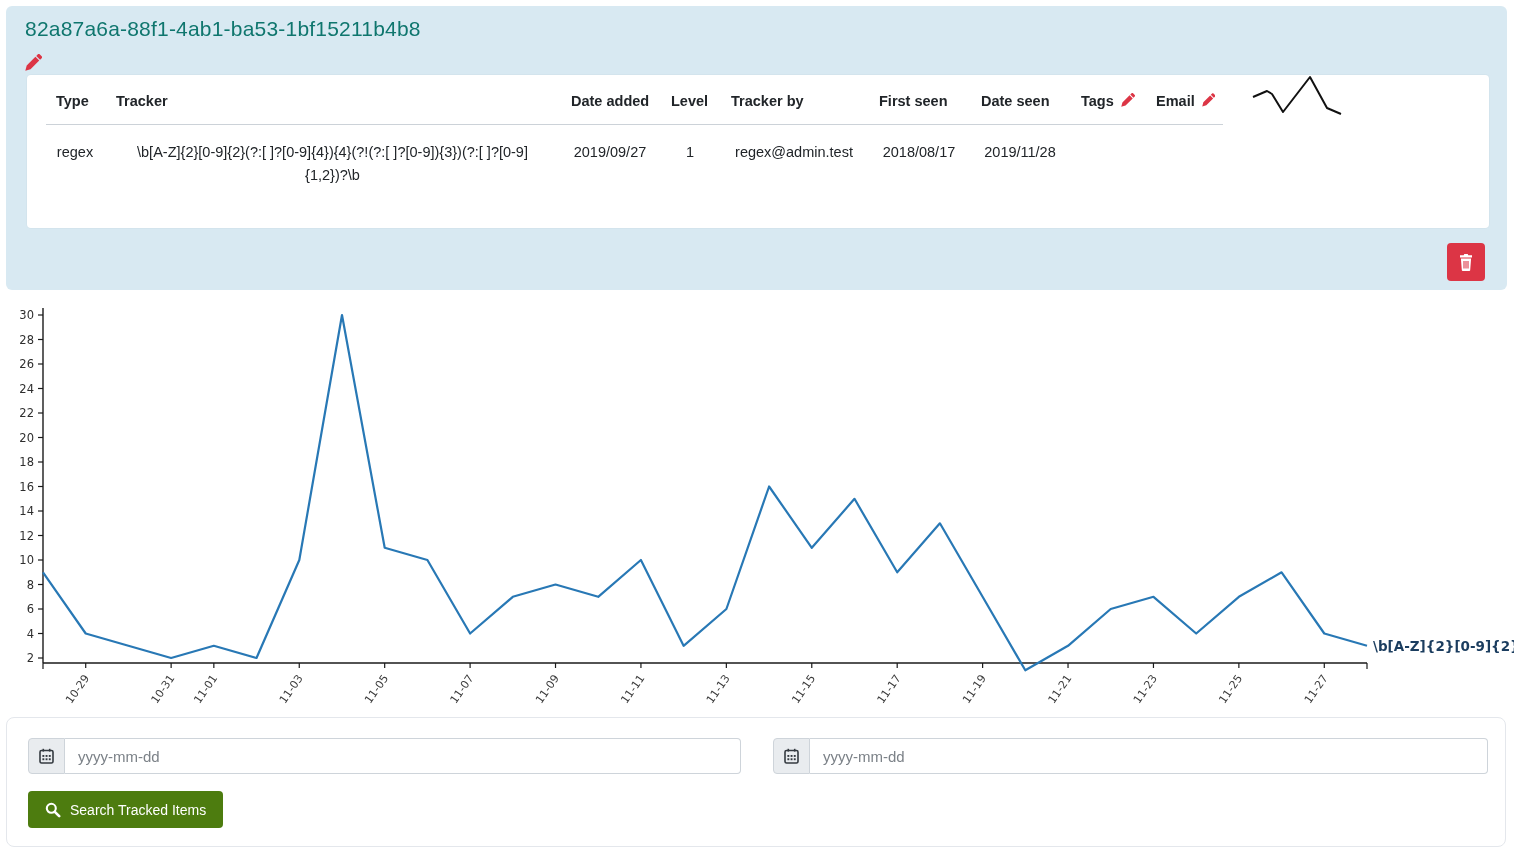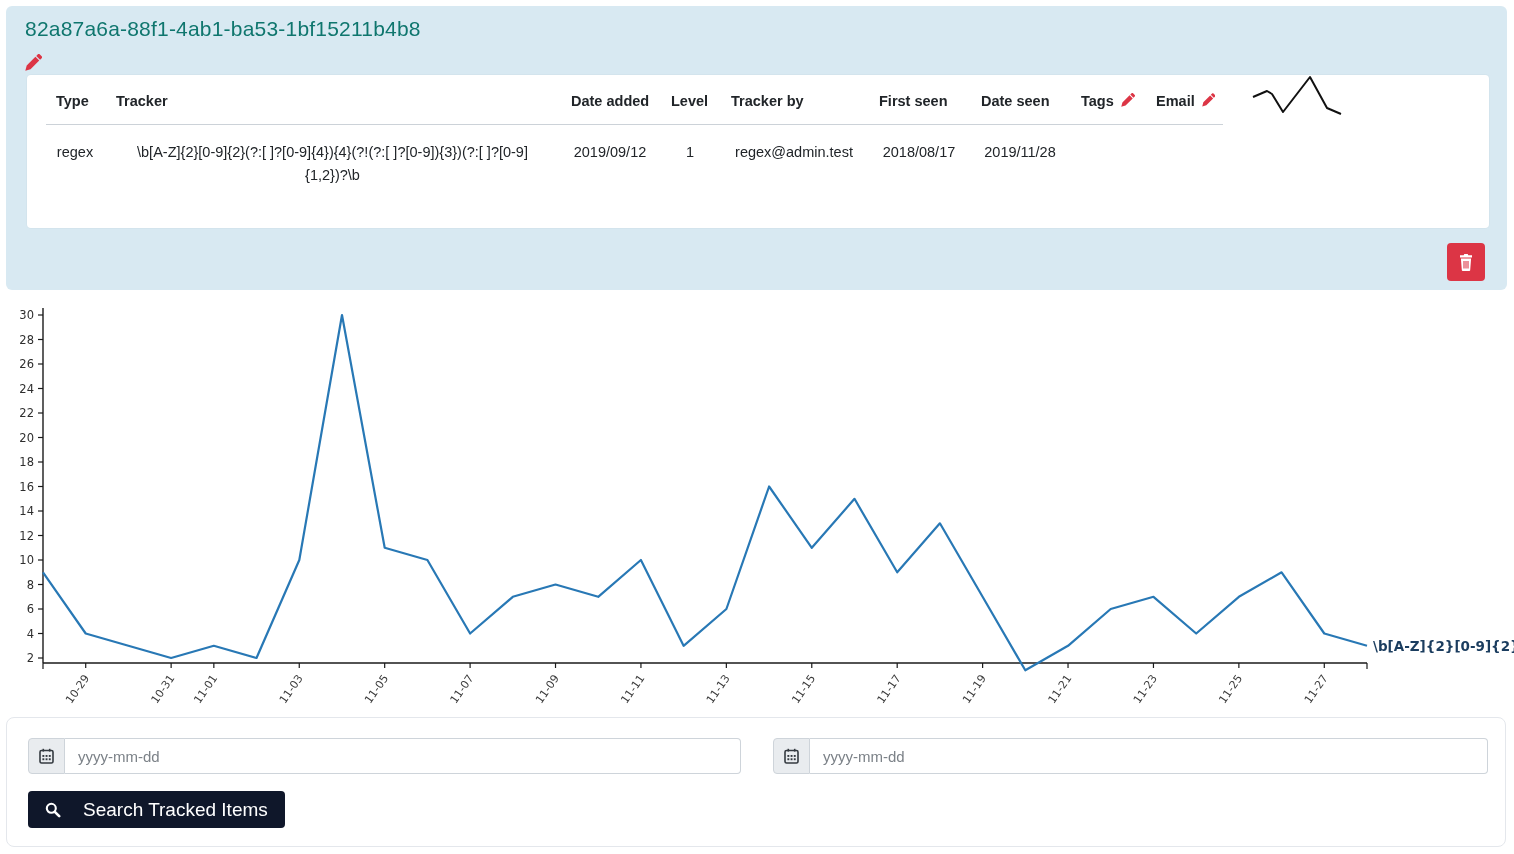--- a/index.html
+++ b/index.html
@@ -32,23 +32,23 @@
   #search-panel{position:absolute;left:6px;top:717px;width:1500px;height:130px;background:#ffffff;
     border:1px solid #e4e7ec;border-radius:8px;box-sizing:border-box;}
   .input-group{position:absolute;top:20px;height:36px;display:flex;border-radius:9px;}
   #group-from{left:21px;width:713px;}
   #group-to{left:766px;width:715px;}
   .input-addon{width:37px;background:#e9ecef;border:1px solid #ced4da;border-radius:4px 0 0 4px;
     display:flex;align-items:center;justify-content:center;box-sizing:border-box;flex:0 0 auto;}
   .date-input{flex:1 1 auto;border:1px solid #ced4da;border-left:none;border-radius:0 4px 4px 0;
     font-family:"Liberation Sans",sans-serif;font-size:15px;color:#495057;padding:0 0 0 13px;outline:none;box-sizing:border-box;min-width:0;}
   .date-input::placeholder{color:#7c8288;opacity:1;}
-  #search-button{position:absolute;left:21px;top:73px;height:37px;padding:0 17px;background:#0f172a;
-    border:none;border-radius:4px;display:flex;align-items:center;gap:22px;cursor:pointer;
-    font-family:"Liberation Sans",sans-serif;font-size:19px;color:#ffffff;}
+  #search-button{position:absolute;left:21px;top:73px;height:37px;padding:0 17px;background:#4d7c0f;
+    border:none;border-radius:4px;display:flex;align-items:center;gap:9px;cursor:pointer;
+    font-family:"Liberation Sans",sans-serif;font-size:14px;color:#ffffff;}
 </style>
 </head>
 <body>
 
 <div id="tracker-panel">
   <div id="panel-title">82a87a6a-88f1-4ab1-ba53-1bf15211b4b8</div>
 
   <svg id="edit-pencil" viewBox="0 0 16 16">
     <path fill="#dc3545" d="M12.9 0c-.3 0-.6.1-.8.3L10.6 1.8l3.6 3.6 1.5-1.5c.5-.5.5-1.2 0-1.7L13.8.3c-.2-.2-.5-.3-.9-.3zM9.8 2.6L1.6 10.8.3 15.7l4.9-1.3 8.2-8.2-3.6-3.6z"></path>
   </svg>
@@ -90,21 +90,21 @@
                 <path fill="#dc3545" d="M12.9 0c-.3 0-.6.1-.8.3L10.6 1.8l3.6 3.6 1.5-1.5c.5-.5.5-1.2 0-1.7L13.8.3c-.2-.2-.5-.3-.9-.3zM9.8 2.6L1.6 10.8.3 15.7l4.9-1.3 8.2-8.2-3.6-3.6z"></path>
               </svg>
             </div>
           </th>
         </tr>
       </thead>
       <tbody>
         <tr>
           <td>regex</td>
           <td>\b[A-Z]{2}[0-9]{2}(?:[ ]?[0-9]{4}){4}(?!(?:[ ]?[0-9]){3})(?:[ ]?[0-9]{1,2})?\b</td>
-          <td>2019/09/12</td>
+          <td>2019/09/27</td>
           <td>1</td>
           <td>regex@admin.test</td>
           <td>2018/08/17</td>
           <td>2019/11/28</td>
           <td></td>
           <td></td>
         </tr>
       </tbody>
     </table>
     <svg id="sparkline" viewBox="0 0 140 52">

